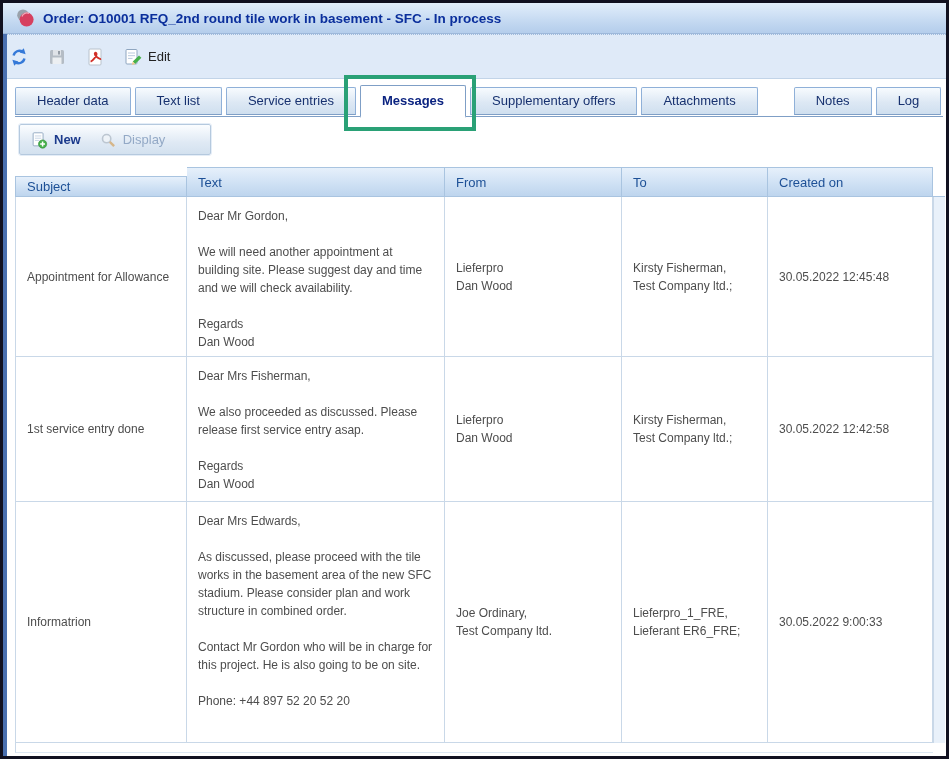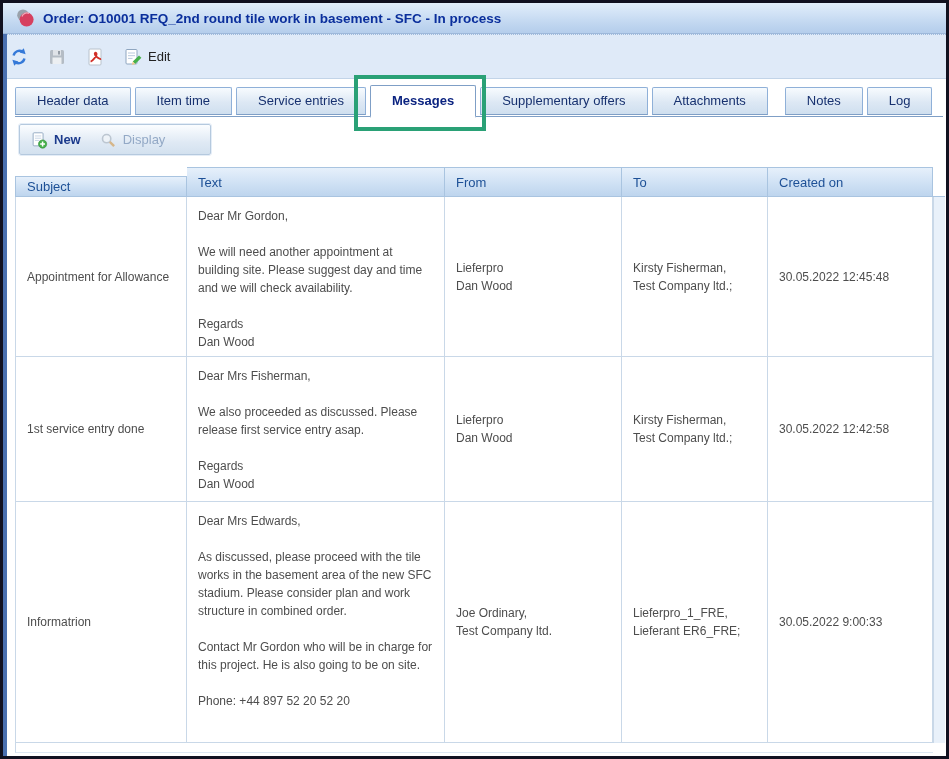--- a/index.html
+++ b/index.html
@@ -37,21 +37,21 @@
     height:28px;box-sizing:border-box;border:1px solid #8fb0d8;border-bottom:1px solid #7f9fc6;
     background:linear-gradient(#f7fbfe,#dde8f4 55%,#cfdfef);
     display:flex;align-items:center;justify-content:center;
     font-size:13px;color:#17316f;padding:0 21px;cursor:pointer;white-space:nowrap;
     border-radius:2px 2px 0 0;
   }
   .tab.active{
     position:relative;height:33px;background:#ffffff;font-weight:bold;color:#0b2380;
     border:1px solid #7f9fc6;border-bottom:2px solid #ffffff;margin-bottom:-1px;z-index:3;
   }
-  .tab.gap-left{margin-left:13px;}
+  .tab.gap-left{margin-left:32px;}
   .annotation{
     position:absolute;left:-17px;right:-11px;top:-11px;bottom:-15px;
     border:4px solid #2aa176;pointer-events:none;
   }
   
   .actionbar{
     position:absolute;left:16px;top:121px;width:192px;height:31px;box-sizing:border-box;
     background:linear-gradient(#fbfdff,#dfe9f4 60%,#d3e1ef);
     border:1px solid #b5c9de;outline:1px solid #e4edf7;border-radius:2px;
     display:flex;align-items:center;gap:18px;padding-left:10px;
@@ -134,21 +134,21 @@
         <polygon points="9.8,14.6 16,8.4 18.4,10.8 12.2,17" fill="#45b04a"></polygon>
         <polygon points="9.8,14.6 12.2,17 8.8,17.9" fill="#f3c98a"></polygon>
       </svg>
       <span class="lbl">Edit</span>
     </div>
   </div>
 
   <div class="tabline"></div>
   <div class="tabs">
     <div class="tab">Header data</div>
-    <div class="tab">Item time</div>
+    <div class="tab">Text list</div>
     <div class="tab">Service entries</div>
     <div class="tab active">
       <span>Messages</span>
       <div class="annotation"></div>
     </div>
     <div class="tab">Supplementary offers</div>
     <div class="tab">Attachments</div>
     <div class="tab gap-left">Notes</div>
     <div class="tab">Log</div>
   </div>

